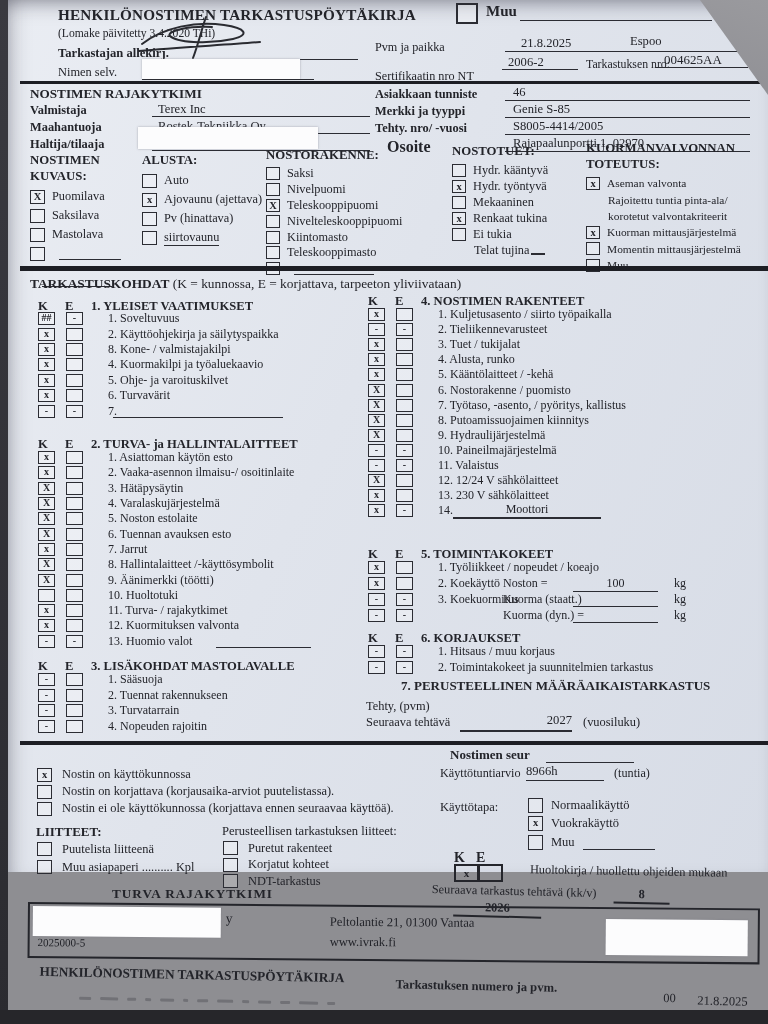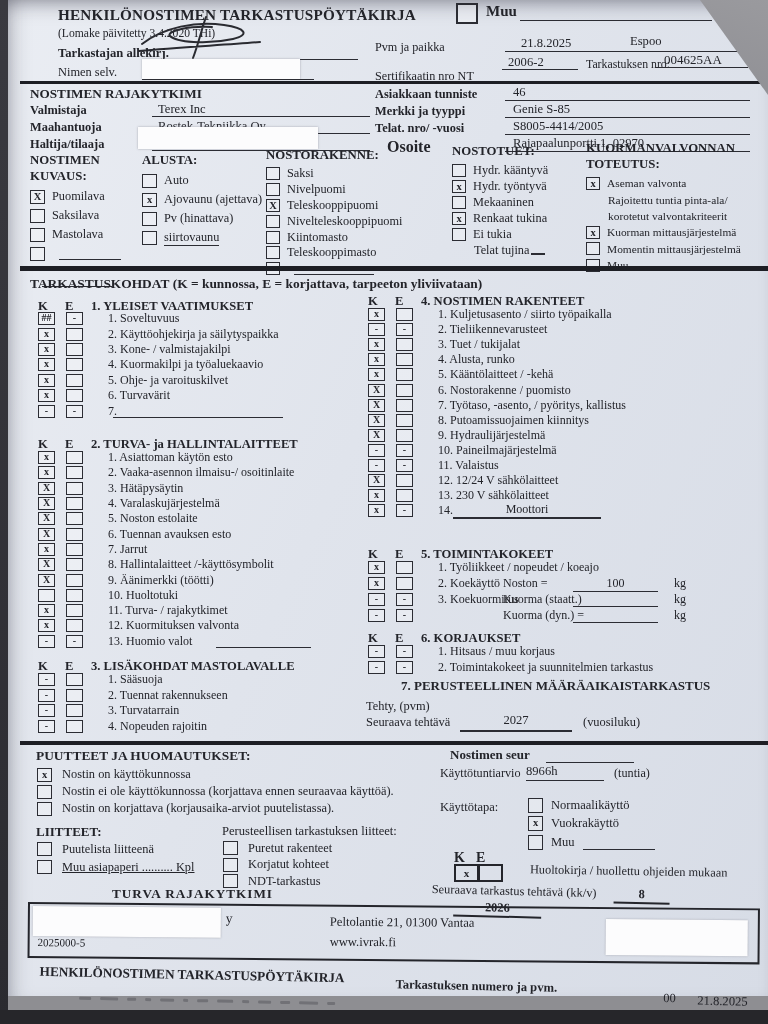--- a/index.html
+++ b/index.html
@@ -1,19 +1,19 @@
 <!DOCTYPE html>
 <html><head>
 <meta charset="utf-8">
 <style>
   html,body{margin:0;padding:0}
   body{width:768px;height:1024px;overflow:hidden;position:relative;background:#8e8e92;
        font-family:"Liberation Serif","DejaVu Serif",serif;color:#23242a;}
   .abs{position:absolute}
-  .paper{position:absolute;left:8px;top:0;width:760px;height:996px;
+  .paper{position:absolute;left:8px;top:0;width:760px;height:872px;
          background:linear-gradient(115deg,#eaedf3 0%,#e0e4ec 45%,#d7dce6 100%);
          box-shadow:inset 0 16px 20px -14px rgba(40,40,55,.5), inset 16px 0 22px -16px rgba(40,40,55,.4);}
   .leftstrip{position:absolute;left:0;top:0;width:8px;height:100%;background:linear-gradient(#3a3a40,#2b2b30);z-index:5}
   .botband{position:absolute;left:0;top:1010px;width:768px;height:14px;background:#26262a;z-index:5}
   .corner{position:absolute;right:0;top:0;width:68px;height:95px;z-index:4;
           background:linear-gradient(200deg,#9a9a9e,#8f8f94);clip-path:polygon(0 0,100% 0,100% 100%);}
   .hl{position:absolute;border-bottom:1.6px solid #2b2c33;height:10px}
   .bar{position:absolute;background:#1d1e24;height:4px}
   .redact{position:absolute;background:#fcfcfd;box-shadow:0 0 2px rgba(120,120,130,.6)}
   .b{font-weight:700}
@@ -103,21 +103,21 @@
   <div class="abs b" style="left:22px;top:137px;font-size:12.4px">Haltija/tilaaja</div>
   <div class="redact" style="left:130px;top:127px;width:180px;height:22px"></div>
   <div class="hl" style="left:144px;top:140px;width:218px"></div>
 
   <div class="abs b" style="left:367px;top:87px;font-size:12.4px">Asiakkaan tunniste</div>
   <div class="abs" style="left:505px;top:85px;font-size:12.6px">46</div>
   <div class="hl" style="left:497px;top:90px;width:245px"></div>
   <div class="abs b" style="left:367px;top:104px;font-size:12.4px">Merkki ja tyyppi</div>
   <div class="abs" style="left:505px;top:102px;font-size:12.6px">Genie S-85</div>
   <div class="hl" style="left:497px;top:107px;width:245px"></div>
-  <div class="abs b" style="left:367px;top:121px;font-size:12.4px">Telat. nro/ -vuosi</div>
+  <div class="abs b" style="left:367px;top:121px;font-size:12.4px">Tehty. nro/ -vuosi</div>
   <div class="abs" style="left:505px;top:119px;font-size:12.6px">S8005-4414/2005</div>
   <div class="hl" style="left:497px;top:124px;width:245px"></div>
   <div class="abs b" style="left:379px;top:138px;font-size:16px">Osoite</div>
   <div class="abs" style="left:505px;top:136px;font-size:12.6px">Rajapaalunportti 1, 02970</div>
   <div class="hl" style="left:497px;top:141px;width:245px"></div>
 
   <div class="tcol tc1" style="left:22px;top:152px"><div class="tct">
         <div>NOSTIMEN</div>
         <div>KUVAUS:</div>
       </div><div class="tci">
@@ -254,41 +254,41 @@
           <span class="box"></span>
           <span class="lab">Muu</span>
           <span class="fill-line" style="width: 95px; margin-left: 7px;"></span>
         </div>
       </div>
     </div>
 
   <div class="bar" style="left:12px;top:266px;width:748px;height:5px"></div>
   <div class="abs" style="left:22px;top:276px;font-size:13.4px">
     <span class="b">TARKASTUSKOHDAT</span>
-    <span style="font-weight:700">(K = kunnossa, E = korjattava, tarpeeton yliviivataan)</span>
+    <span style="font-weight:400">(K = kunnossa, E = korjattava, tarpeeton yliviivataan)</span>
   </div>
 
   <div class="sec-head" style="left:26px;top:299px">
     <span class="kh">K</span><span class="eh">E</span><span>1. YLEISET VAATIMUKSET</span>
   </div>
   <div class="sec-rows rows1" id="rows-s1" style="left:28px;top:311px">
       <div class="irow">
         <span class="kbox">##</span>
         <span class="kbox ebox">-</span>
         <span class="itx">1. Soveltuvuus</span>
       </div>
       <div class="irow">
         <span class="kbox">x</span>
         <span class="kbox ebox"></span>
         <span class="itx">2. Käyttöohjekirja ja säilytyspaikka</span>
       </div>
       <div class="irow">
         <span class="kbox">x</span>
         <span class="kbox ebox"></span>
-        <span class="itx">3. Kone- / valmistajakilpi</span>
+        <span class="itx">8. Kone- / valmistajakilpi</span>
       </div>
       <div class="irow">
         <span class="kbox">x</span>
         <span class="kbox ebox"></span>
         <span class="itx">4. Kuormakilpi ja työaluekaavio</span>
       </div>
       <div class="irow">
         <span class="kbox">x</span>
         <span class="kbox ebox"></span>
         <span class="itx">5. Ohje- ja varoituskilvet</span>
@@ -528,47 +528,46 @@
       <div class="irow">
         <span class="kbox">-</span>
         <span class="kbox ebox">-</span>
         <span class="itx">2. Toimintakokeet ja suunnitelmien tarkastus</span>
       </div>
     </div>
 
   <div class="abs b" style="left:393px;top:678px;font-size:13px">7. PERUSTEELLINEN MÄÄRÄAIKAISTARKASTUS</div>
   <div class="abs" style="left:358px;top:699px;font-size:12.4px">Tehty, (pvm)</div>
   <div class="abs" style="left:358px;top:715px;font-size:12.4px">Seuraava tehtävä</div>
-  <div class="abs" style="left:452px;top:713px;width:112px;text-align:center;border-bottom:2px solid #2b2c33;font-size:12.6px;height:17px">2027</div>
+  <div class="abs" style="left:452px;top:713px;width:112px;text-align:right;border-bottom:2px solid #2b2c33;font-size:12.6px;height:17px">2027</div>
   <div class="abs" style="left:575px;top:715px;font-size:12.4px">(vuosiluku)</div>
 
   <div class="bar" style="left:12px;top:741px;width:748px;height:4px"></div>
-  <div class="abs b" style="left:28px;top:748px;font-size:13.4px">PUUTTEET JA HUOMAUTUKSET:</div>
   <div class="abs" id="puutteet-rows" style="left:29px;top:766px">
       <div class="prow" style="height: 17.2px;">
         <span class="box">x</span>
         <span>Nostin on käyttökunnossa</span>
       </div>
       <div class="prow" style="height: 17.2px;">
         <span class="box"></span>
+        <span>Nostin on korjattava (korjausaika-arviot puutelistassa).</span>
+      </div>
+      <div class="prow" style="height: 17.2px;">
+        <span class="box"></span>
         <span>Nostin ei ole käyttökunnossa (korjattava ennen seuraavaa käyttöä).</span>
-      </div>
-      <div class="prow" style="height: 17.2px;">
-        <span class="box"></span>
-        <span>Nostin on korjattava (korjausaika-arviot puutelistassa).</span>
       </div>
     </div>
 
   <div class="abs b" style="left:28px;top:824px;font-size:13px">LIITTEET:</div>
   <div class="abs" id="liitteet-rows" style="left:29px;top:840px">
       <div class="prow" style="height: 18px;">
         <span class="box"></span>
         <span>Puutelista liitteenä</span>
       </div>
-      <div class="prow" style="height: 18px; text-decoration: underline;">
+      <div class="prow" style="height: 18px;">
         <span class="box"></span>
         <span>Muu asiapaperi .......... Kpl</span>
       </div>
     </div>
 
   <div class="abs" style="left:214px;top:824px;font-size:12.6px">Perusteellisen tarkastuksen liitteet:</div>
   <div class="abs" id="peruste-rows" style="left:215px;top:840px">
       <div class="prow" style="height: 16.5px;">
         <span class="box"></span>
         <span>Puretut rakenteet</span>

